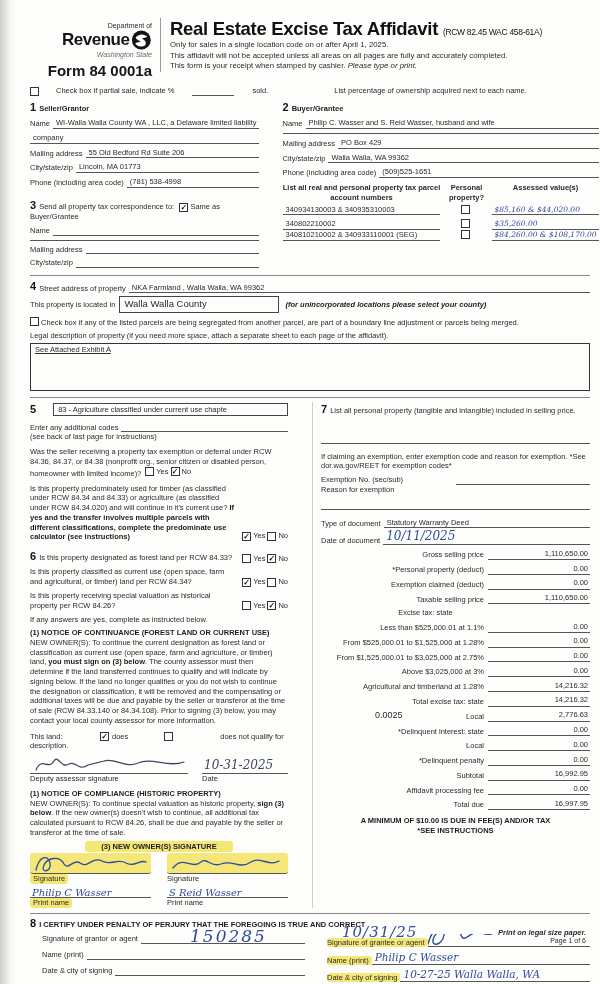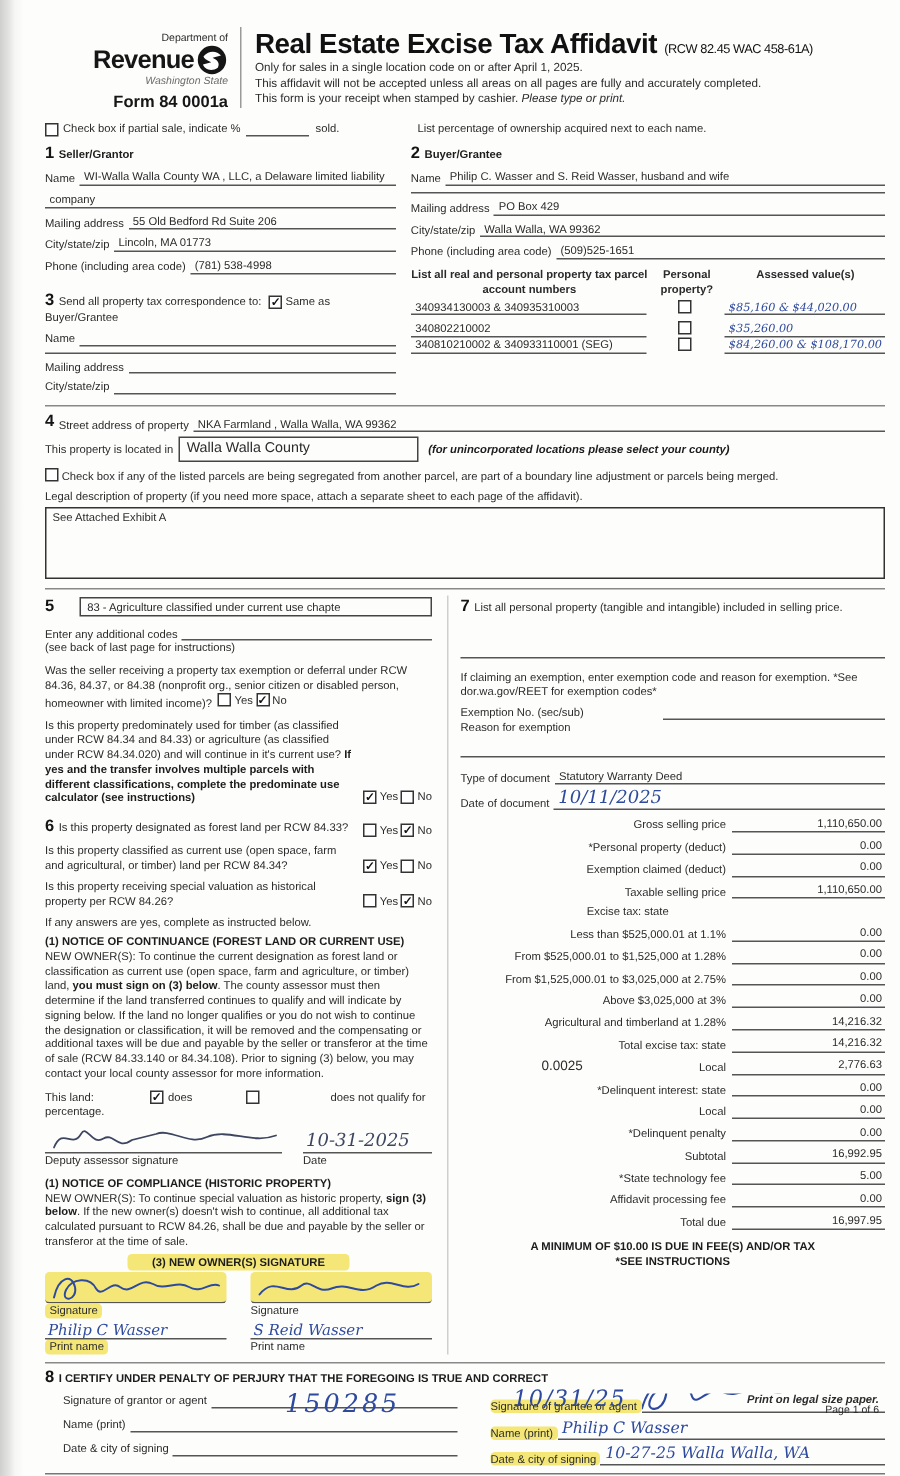--- a/index.html
+++ b/index.html
@@ -1,30 +1,30 @@
 <!DOCTYPE html>
 <html><head>
 <meta charset="utf-8">
 <style>
   html,body{margin:0;padding:0;background:#d6d6d4;}
   .page{position:relative;width:600px;height:984px;background:#fdfdfc;overflow:hidden;
         font-family:"Liberation Sans",sans-serif;color:#2b2b2b;
         background:linear-gradient(90deg,#cfcfcd 0,#e4e4e2 6px,#f6f6f4 10px,#fdfdfc 16px);}
   .content{position:absolute;left:30px;top:18px;width:560px;}
-  .small{font-size:7.5px;line-height:1.3;}
+  .small{font-size:7.5px;line-height:1.3;gap:14px;}
   b{color:#1c1c1c;}
   
   .header{display:flex;align-items:flex-start;}
   .logoblk{width:122px;text-align:right;padding-top:4px;}
   .dept{font-size:7px;}
   .revrow{display:flex;align-items:center;justify-content:flex-end;}
   .revenue{font-size:17px;font-weight:bold;letter-spacing:-0.5px;color:#161616;padding-left:32px;}
   .swirl{width:22px;height:22px;margin-left:2px;}
   .wastate{font-size:7px;font-style:italic;color:#6b6b6b;}
-  .formnum{font-size:11px;font-weight:bold;margin-top:4px;color:#161616;}
+  .formnum{font-size:15px;font-weight:bold;margin-top:4px;color:#161616;}
   .titleblk{border-left:1.5px solid #9a9a9a;margin-left:8px;padding-left:9px;flex:1;}
   .title{font-size:18.5px;font-weight:bold;color:#111;letter-spacing:-0.3px;}
   .titleref{font-size:8.5px;font-weight:normal;}
   .subline{font-size:7.8px;line-height:1.35;}
   
   .rule{border-bottom:1px solid #555;}
   .frow{display:flex;align-items:flex-end;margin-top:4px;}
   .fl{white-space:nowrap;padding-right:3px;}
   .fv{border-bottom:1px solid #555;flex:1;padding:0 2px 0 3px;white-space:nowrap;overflow:hidden;}
   .cb{display:inline-block;width:7px;height:7px;border:1px solid #333;font-size:8px;line-height:7px;
@@ -179,21 +179,21 @@
       <span class="fv">NKA Farmland , Walla Walla, WA 99362</span>
         </div>
     <div style="display:flex;align-items:center;margin-top:3px;">
       <span>This property is located in</span>
       <span class="boxed" style="width:150px;font-size:9.5px;margin-left:4px;">Walla Walla County</span>
       <b style="font-style:italic;margin-left:6px;">(for unincorporated locations please select your county)</b>
         </div>
     <div style="margin-top:4px;"><span class="cb"></span>
       <span>Check box if any of the listed parcels are being segregated from another parcel, are part of a boundary line adjustment or parcels being merged.</span></div>
     <div style="margin-top:4px;">Legal description of property (if you need more space, attach a separate sheet to each page of the affidavit).</div>
-    <div class="boxed" style="height:44px;margin-top:2px;border-color:#333;">See Attached Exhibit A</div>
+    <div class="boxed" style="height:44px;margin-top:2px;border-color:#333;text-decoration:underline;">See Attached Exhibit A</div>
   </div>
 
   <div class="rule" style="margin-top:6px;border-color:#888;"></div>
   <div class="cols small" style="margin-top:4px;">
     <div class="colL">
       <div style="display:flex;align-items:center;">
         <span class="secnum">5</span>
         <span class="boxed" style="margin-left:14px;flex:1;white-space:nowrap;overflow:hidden;">83 - Agriculture classified under current use chapte</span>
       </div>
       <div class="frow" style="margin-top:6px;">
@@ -253,21 +253,21 @@
       <div style="margin-top:3px;"><b>(1) NOTICE OF CONTINUANCE (FOREST LAND OR CURRENT USE)</b></div>
       <div><span>NEW OWNER(S): To continue the current designation as forest land or classification as current use (open space, farm and agriculture, or timber) land, </span><b>you must sign on (3) below</b><span>. The county assessor must then determine if the land transferred continues to qualify and will indicate by signing below. If the land no longer qualifies or you do not wish to continue the designation or classification, it will be removed and the compensating or additional taxes will be due and payable by the seller or transferor at the time of sale (RCW 84.33.140 or 84.34.108). Prior to signing (3) below, you may contact your local county assessor for more information.</span></div>
 
       <div style="display:flex;margin-top:6px;">
         <span style="width:70px;">This land:</span>
         <span class="cb">✓</span>
         <span style="margin:0 36px 0 3px;">does</span>
         <span class="cb"></span>
         <span style="margin-left:3px;padding-left:44px;">does not qualify for</span>
       </div>
-      <div>percentage.</div>
+      <div>description.</div>
 
       <div style="display:flex;gap:14px;margin-top:2px;">
         <div style="flex:1;">
           <div class="sigline">
             <svg class="svgabs" width="160" height="24" viewBox="0 0 160 24">
               <path d="M6,18 C12,4 18,19 24,9 C28,2 31,17 39,12 C46,8 48,20 58,13 L74,9 C84,5 96,17 108,11 C122,5 138,16 154,10" stroke="#3d4660" fill="none" stroke-width="1.2" stroke-linecap="round"></path>
             </svg>
           </div>
           <div>Deputy assessor signature</div>
         </div>
@@ -385,24 +385,20 @@
             <span class="mlab">Local</span>
             <span class="mval">0.00</span>
           </div>
       <div class="mrow">
             <span class="mlab">*Delinquent penalty</span>
             <span class="mval">0.00</span>
           </div>
       <div class="mrow">
             <span class="mlab">Subtotal</span>
             <span class="mval">16,992.95</span>
-          </div>
-      <div class="mrow">
-            <span class="mlab">*State technology fee</span>
-            <span class="mval">5.00</span>
           </div>
       <div class="mrow">
             <span class="mlab">Affidavit processing fee</span>
             <span class="mval">0.00</span>
           </div>
       <div class="mrow">
             <span class="mlab">Total due</span>
             <span class="mval">16,997.95</span>
           </div>
 

